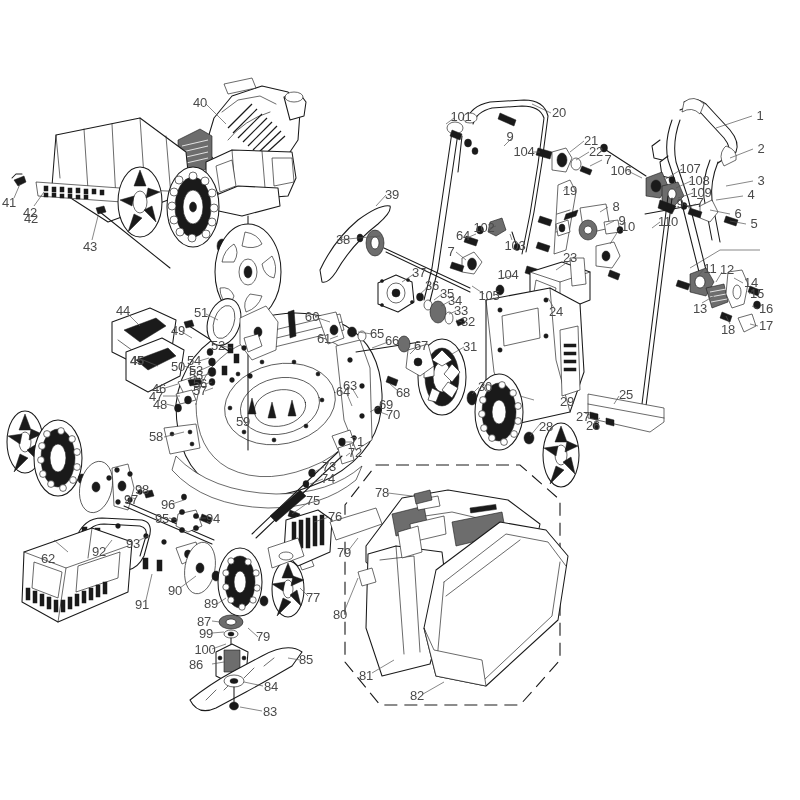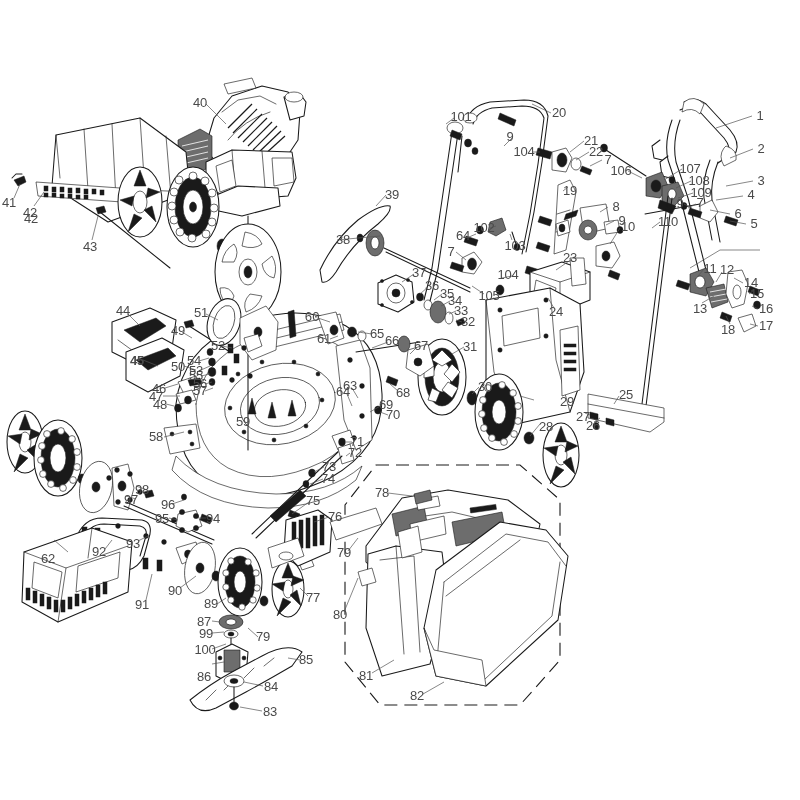--- a/index.html
+++ b/index.html
@@ -856,21 +856,21 @@
       <div class="callout" style="left: 335px; top: 516px;">76</div>
       <div class="callout" style="left: 313px; top: 597px;">77</div>
       <div class="callout" style="left: 382px; top: 492px;">78</div>
       <div class="callout" style="left: 344px; top: 552px;">79</div>
       <div class="callout" style="left: 340px; top: 614px;">80</div>
       <div class="callout" style="left: 366px; top: 675px;">81</div>
       <div class="callout" style="left: 417px; top: 695px;">82</div>
       <div class="callout" style="left: 270px; top: 711px;">83</div>
       <div class="callout" style="left: 271px; top: 686px;">84</div>
       <div class="callout" style="left: 306px; top: 659px;">85</div>
-      <div class="callout" style="left: 204px; top: 664px; margin-top: 12px;">86</div>
+      <div class="callout" style="left: 196px; top: 664px;">86</div>
       <div class="callout" style="left: 204px; top: 621px;">87</div>
       <div class="callout" style="left: 263px; top: 636px;">79</div>
       <div class="callout" style="left: 211px; top: 603px;">89</div>
       <div class="callout" style="left: 175px; top: 590px;">90</div>
       <div class="callout" style="left: 142px; top: 604px;">91</div>
       <div class="callout" style="left: 99px; top: 551px;">92</div>
       <div class="callout" style="left: 133px; top: 543px;">93</div>
       <div class="callout" style="left: 213px; top: 518px;">94</div>
       <div class="callout" style="left: 162px; top: 518px;">95</div>
       <div class="callout" style="left: 168px; top: 504px;">96</div>

